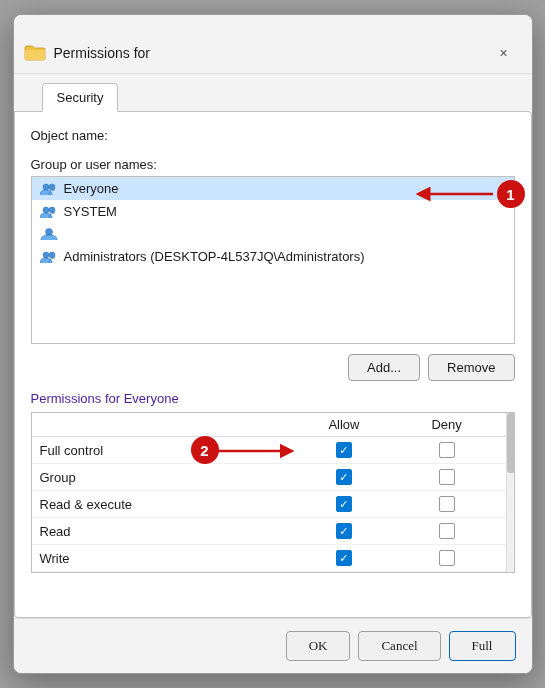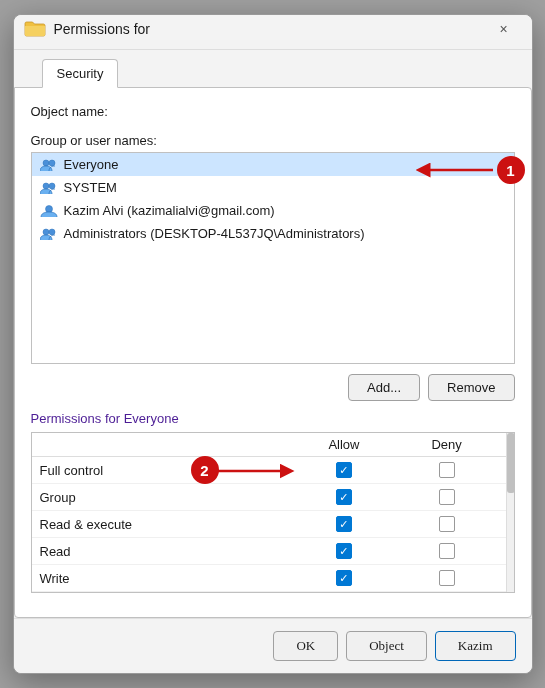--- a/index.html
+++ b/index.html
@@ -19,21 +19,21 @@
       border-radius: 8px;
       width: 520px;
       min-height: 660px;
       box-shadow: 0 8px 32px rgba(0,0,0,0.35);
       display: flex;
       flex-direction: column;
     }
     .title-bar {
       background: #f3f3f3;
       border-radius: 8px 8px 0 0;
-      padding: 0 14px 6px 10px;
+      padding: 24px 14px 6px 10px;
       display: flex;
       align-items: center;
       justify-content: space-between;
       border-bottom: 1px solid #ddd;
     }
     .title-bar-left {
       display: flex;
       align-items: center;
       gap: 8px;
     }
@@ -103,21 +103,21 @@
     }
 
     .group-section-label {
       color: #1a1a1a;
       margin-bottom: 4px;
     }
 
     .user-list {
       border: 1px solid #c0c0c0;
       background: white;
-      height: 212px;
+      height: 168px;
       overflow-y: auto;
     }
 
     .user-item {
       display: flex;
       align-items: center;
       gap: 6px;
       padding: 4px 8px;
       cursor: pointer;
       font-size: 13px;
@@ -323,21 +323,20 @@
             <path d="M0 13c0-3.31 2.69-5 6-5s6 1.69 6 5" stroke="#2a70b9" stroke-width="0.7" fill="#6ab0f0"></path>
             <path d="M9 13c0-3.31 2.69-5 6-5" stroke="#2a70b9" stroke-width="0.7" fill="none"></path>
           </svg>
           <span>SYSTEM</span>
         </div>
         <div class="user-item">
           <svg width="18" height="14" viewBox="0 0 18 14" fill="none">
             <circle cx="9" cy="5" r="3.5" fill="#4a90d9" stroke="#2a70b9" stroke-width="0.5"></circle>
             <path d="M1 13c0-3.31 3.13-5 8-5s8 1.69 8 5" stroke="#2a70b9" stroke-width="0.7" fill="#6ab0f0"></path>
           </svg>
-          <span>Kazim Alvi (kazimalialvi@gmail.com)</span>
         </div>
         <div class="user-item">
           <svg width="18" height="14" viewBox="0 0 18 14" fill="none">
             <circle cx="6" cy="5" r="3" fill="#4a90d9" stroke="#2a70b9" stroke-width="0.5"></circle>
             <circle cx="12" cy="5" r="3" fill="#4a90d9" stroke="#2a70b9" stroke-width="0.5"></circle>
             <path d="M0 13c0-3.31 2.69-5 6-5s6 1.69 6 5" stroke="#2a70b9" stroke-width="0.7" fill="#6ab0f0"></path>
             <path d="M9 13c0-3.31 2.69-5 6-5" stroke="#2a70b9" stroke-width="0.7" fill="none"></path>
           </svg>
           <span>Administrators (DESKTOP-4L537JQ\Administrators)</span>
         </div>
@@ -471,17 +470,17 @@
           </defs>
           <path d="M0,15 L70,15" stroke="#cc1111" stroke-width="2.5" fill="none" marker-end="url(#arrowhead2)"></path>
         </svg>
       </div>
     </div>
 
   </div>
 
   <div class="dialog-footer">
     <button class="btn-footer">OK</button>
-    <button class="btn-footer">Object</button>
-    <button class="btn-footer apply-btn">Kazim</button>
+    <button class="btn-footer">Cancel</button>
+    <button class="btn-footer apply-btn">Full</button>
   </div>
 
 </div>
 
 </body></html>

